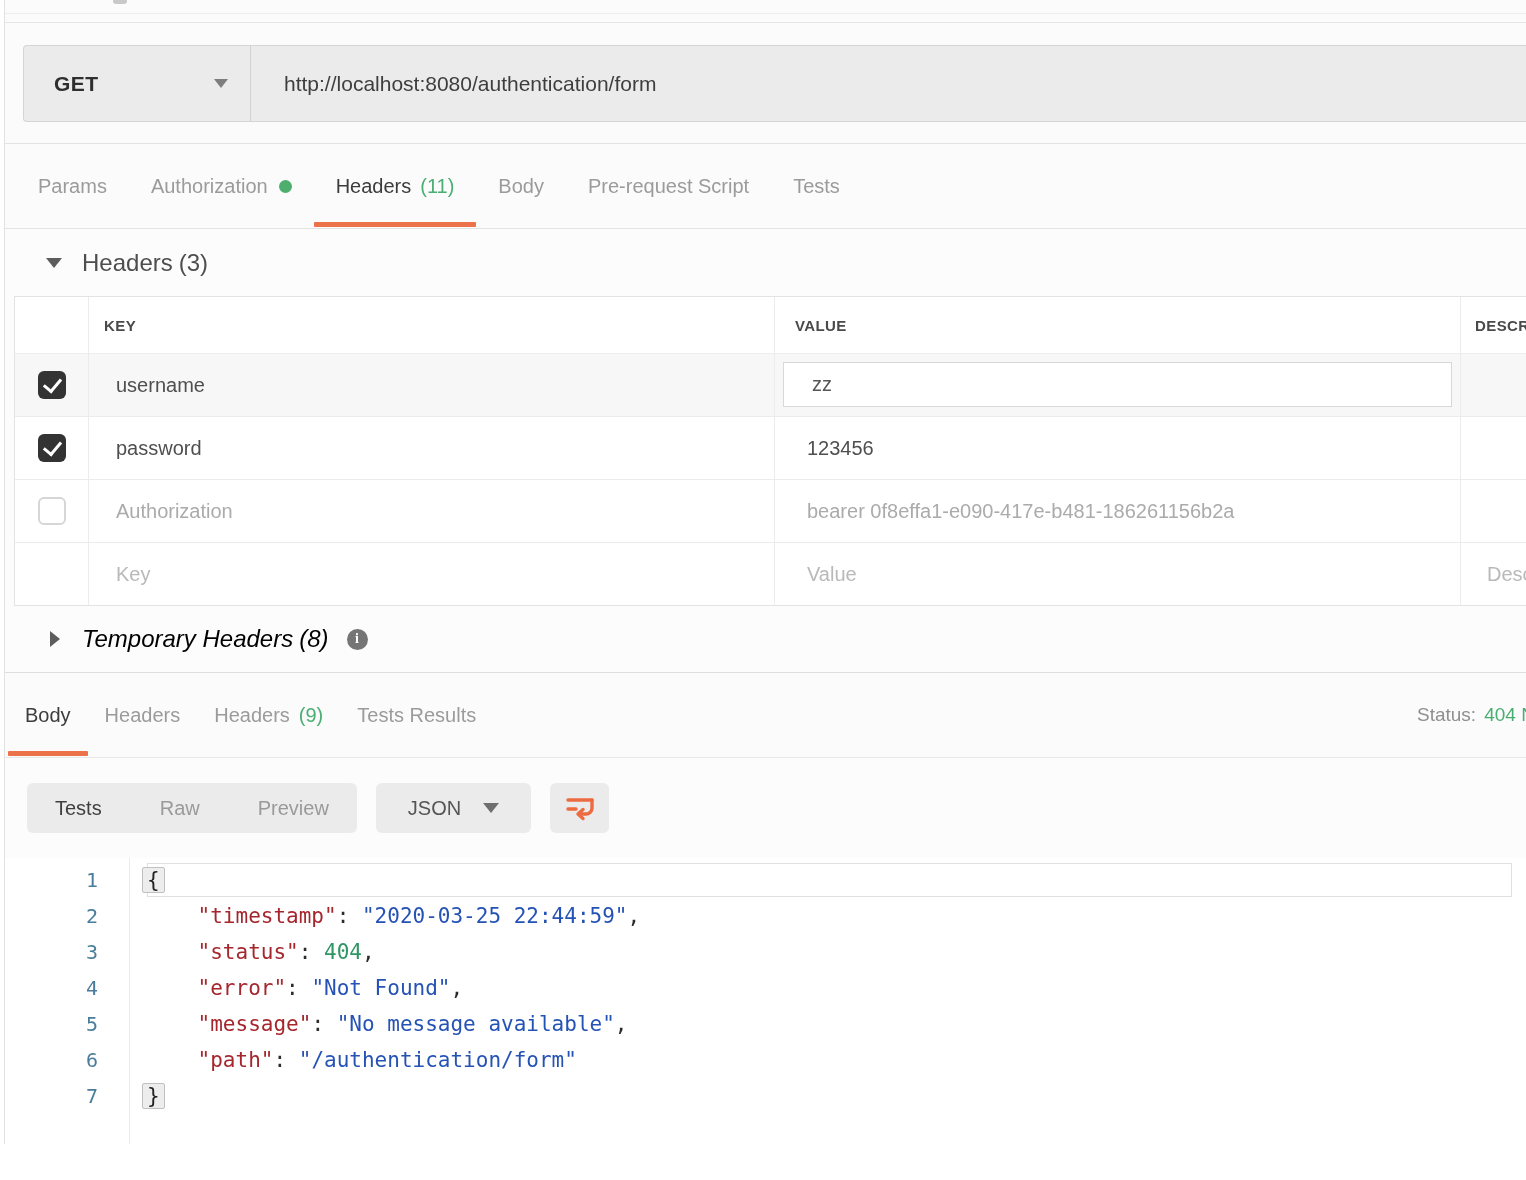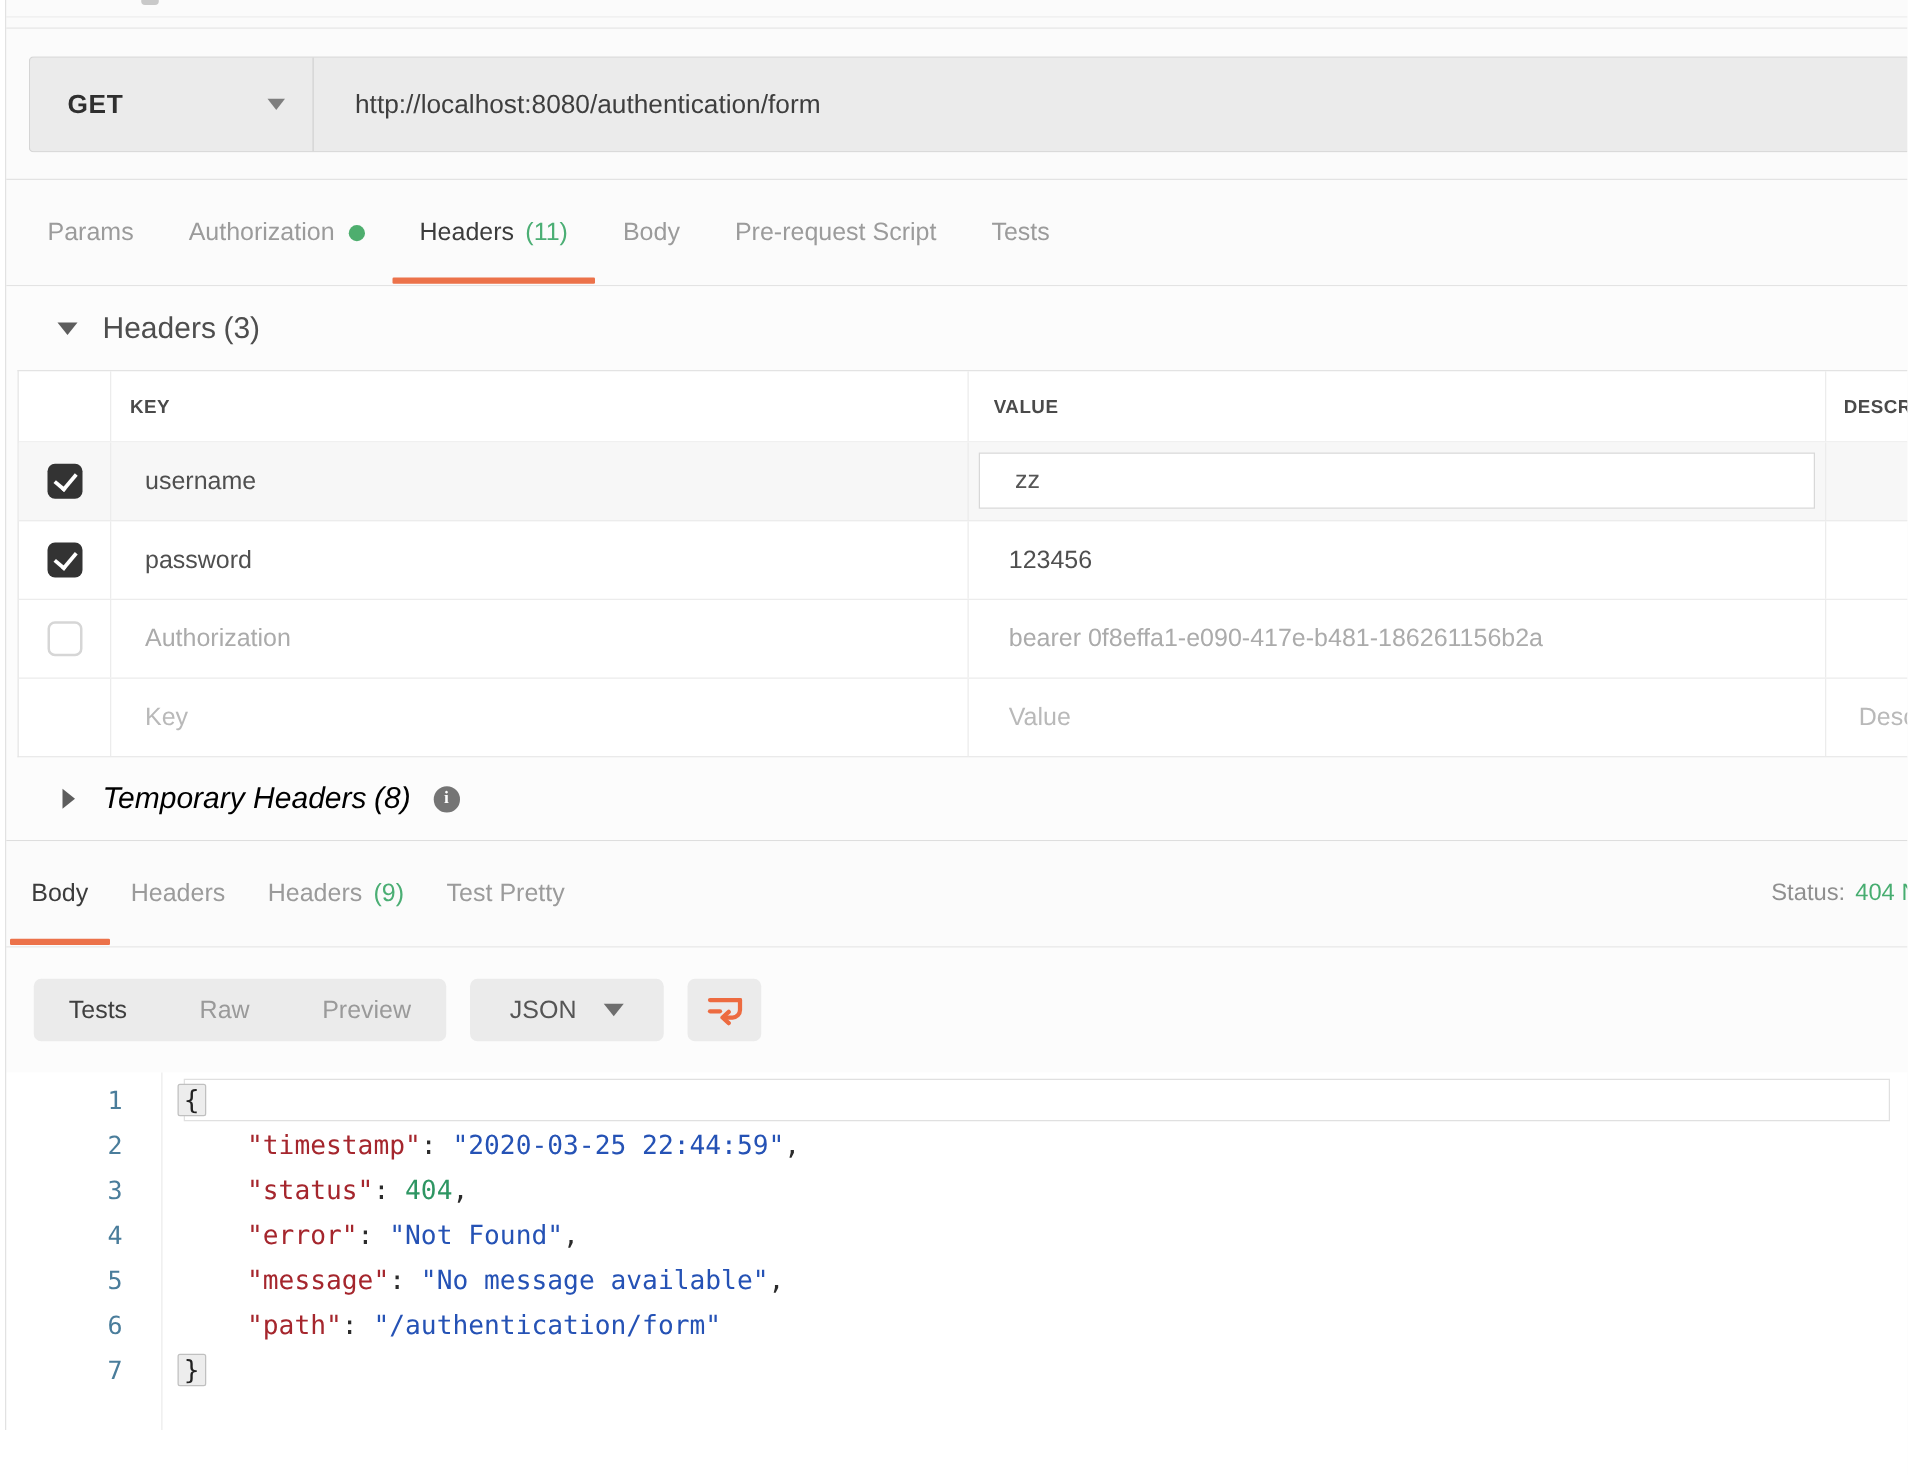--- a/index.html
+++ b/index.html
@@ -222,21 +222,21 @@
           <span class="tab-label">Body</span>
         </div>
         <div class="tab">
           <span class="tab-label">Headers</span>
         </div>
         <div class="tab">
           <span class="tab-label">Headers</span>
           <span class="tab-count">(9)</span>
         </div>
         <div class="tab">
-          <span class="tab-label">Test Pretty</span>
+          <span class="tab-label">Tests Results</span>
         </div>
       </div>
     <div class="status">
       <span class="s-label">Status:</span>
       <span class="s-value">404 Not Found</span>
     </div>
   </div>
 
   <div class="resp-toolbar">
     <div class="seg-group" id="view-modes">

